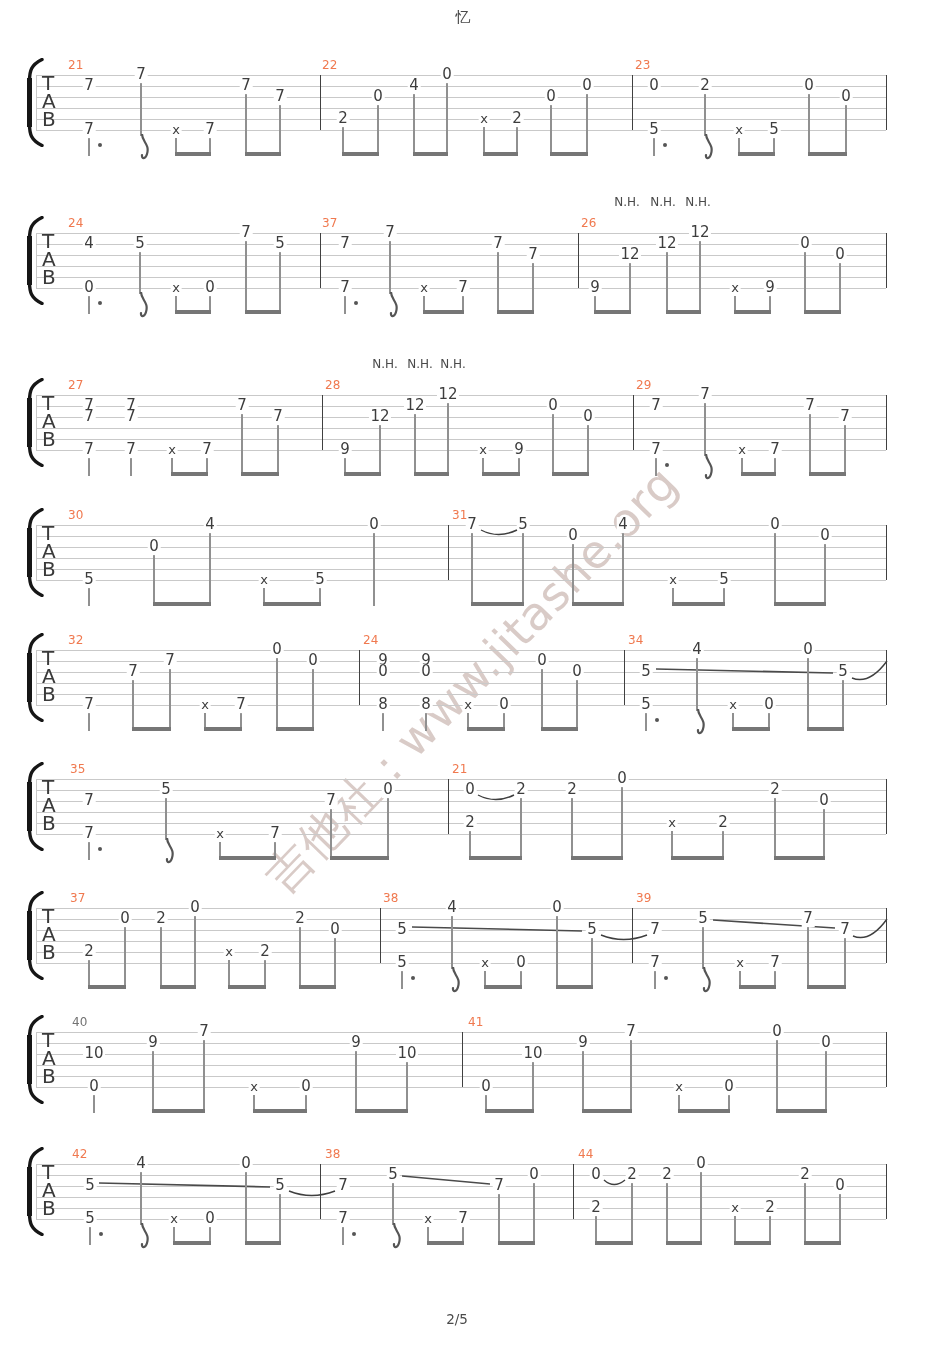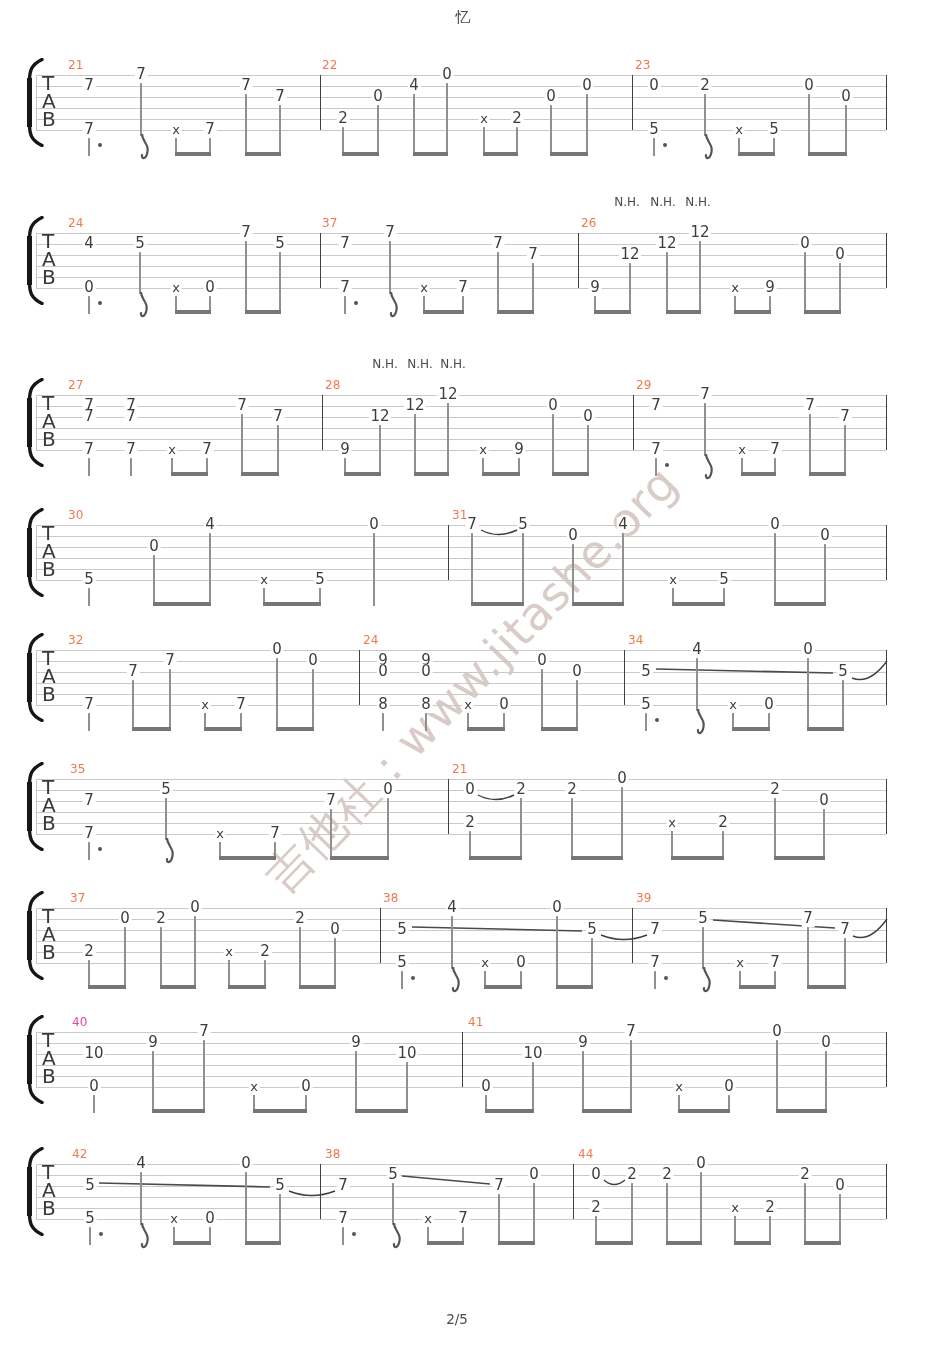--- a/index.html
+++ b/index.html
@@ -606,21 +606,21 @@
       <div class="abs" style="left: 36px; top: 1053.5px; width: 850px; height: 1px; background: rgb(201, 201, 201); z-index: 1;"></div>
       <div class="abs" style="left: 36px; top: 1064.5px; width: 850px; height: 1px; background: rgb(201, 201, 201); z-index: 1;"></div>
       <div class="abs" style="left: 36px; top: 1075.5px; width: 850px; height: 1px; background: rgb(201, 201, 201); z-index: 1;"></div>
       <div class="abs" style="left: 36px; top: 1086.5px; width: 850px; height: 1px; background: rgb(201, 201, 201); z-index: 1;"></div>
       <div class="abs" style="left: 36px; top: 1032px; width: 1px; height: 55px; background: rgb(201, 201, 201); z-index: 1;"></div>
       <div class="lbl" style="left: 42px; top: 1030px; font-size: 20px; color: rgb(58, 58, 58); z-index: 2;">T</div>
       <div class="lbl" style="left: 42px; top: 1048px; font-size: 20px; color: rgb(58, 58, 58); z-index: 2;">A</div>
       <div class="lbl" style="left: 42px; top: 1066px; font-size: 20px; color: rgb(58, 58, 58); z-index: 2;">B</div>
       <div class="abs" style="left: 462px; top: 1032px; width: 1px; height: 55px; background: rgb(64, 64, 64); z-index: 1;"></div>
       <div class="abs" style="left: 886px; top: 1032px; width: 1px; height: 55px; background: rgb(64, 64, 64); z-index: 1;"></div>
-      <div class="lbl" style="left: 72px; top: 1016px; font-size: 12px; color: #ec4899;">40</div>
+      <div class="lbl" style="left: 72px; top: 1016px; font-size: 12px; color: #737373;">40</div>
       <div class="lbl" style="left: 468px; top: 1016px; font-size: 12px; color: rgb(240, 121, 79);">41</div>
       <div class="abs" style="left: 93.4px; top: 1095px; width: 1.2px; height: 18px; background: rgb(144, 144, 144); z-index: 1;"></div>
       <div class="note" style="left: 94px; top: 1054px; font-size: 15px;">10</div>
       <div class="note" style="left: 94px; top: 1087px; font-size: 15px;">0</div>
       <div class="abs" style="left: 152.4px; top: 1051px; width: 1.2px; height: 62px; background: rgb(144, 144, 144); z-index: 1;"></div>
       <div class="note" style="left: 153px; top: 1043px; font-size: 15px;">9</div>
       <div class="abs" style="left: 203.4px; top: 1040px; width: 1.2px; height: 73px; background: rgb(144, 144, 144); z-index: 1;"></div>
       <div class="note" style="left: 204px; top: 1032px; font-size: 15px;">7</div>
       <div class="abs" style="left: 253.4px; top: 1095px; width: 1.2px; height: 18px; background: rgb(144, 144, 144); z-index: 1;"></div>
       <div class="note" style="left: 254px; top: 1087px; font-size: 13px;">x</div>

